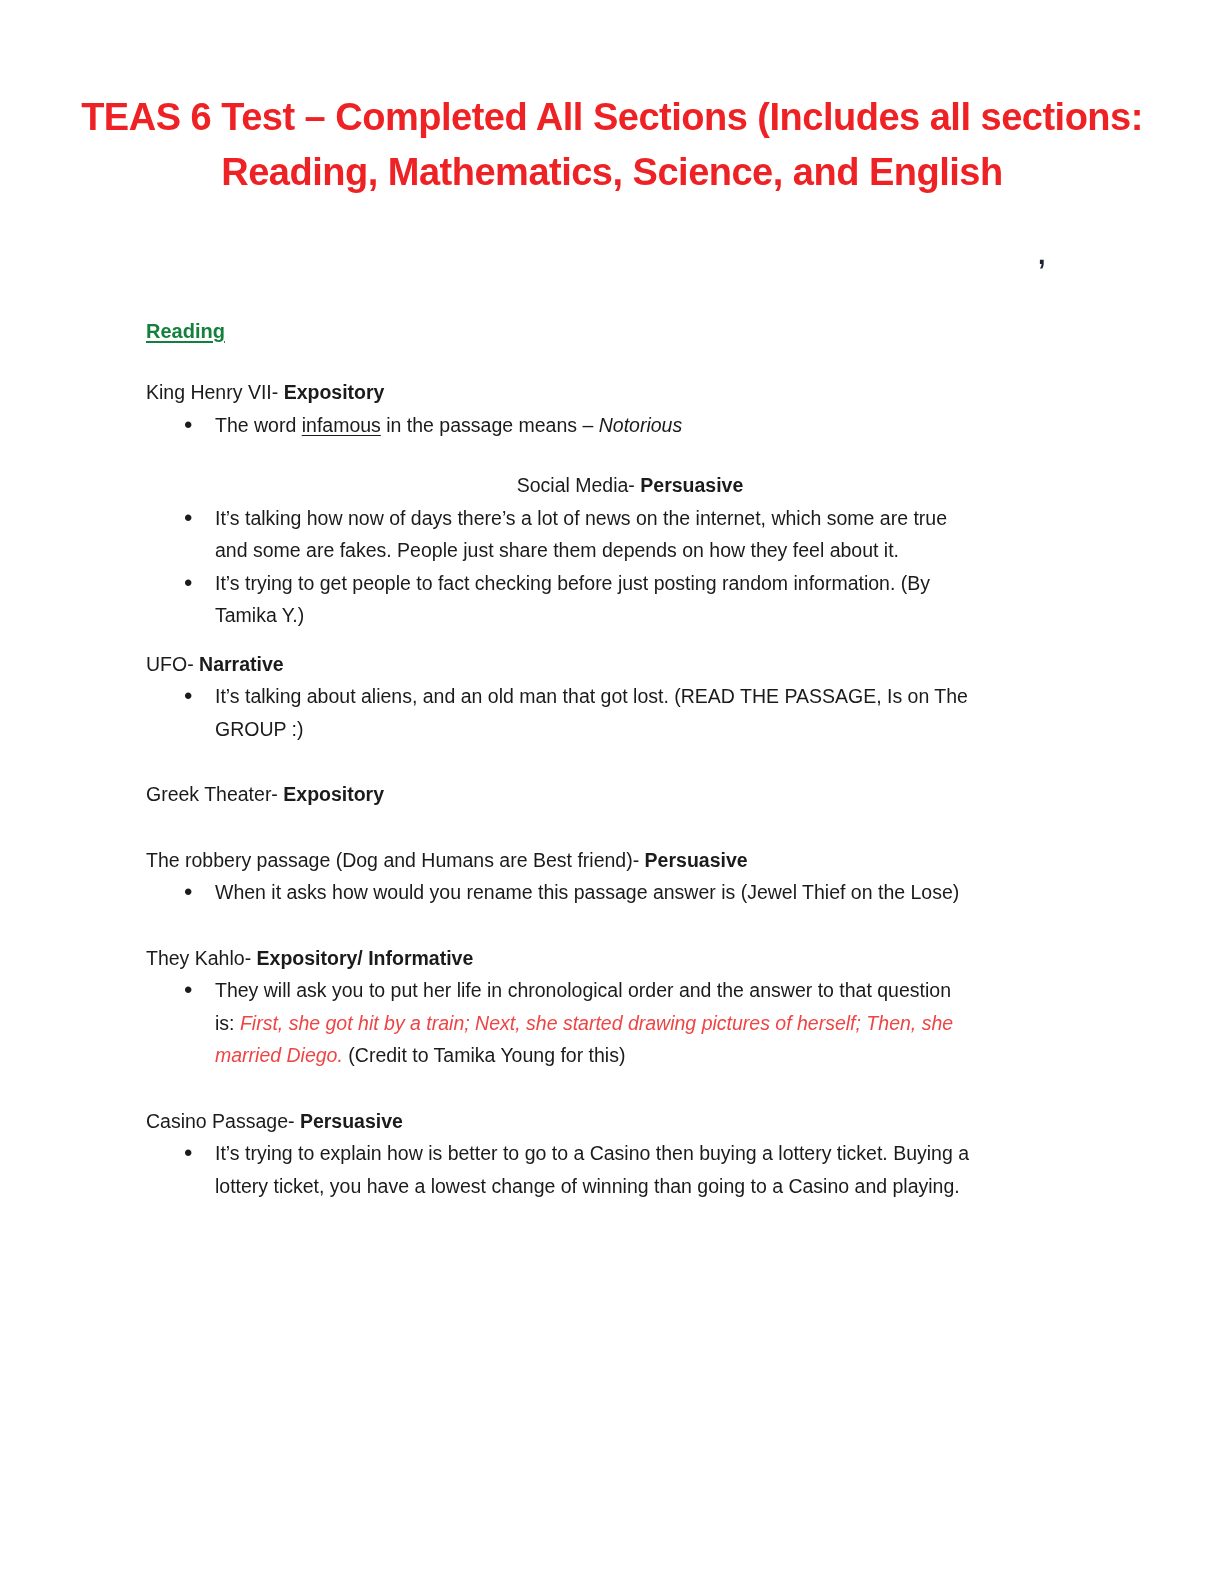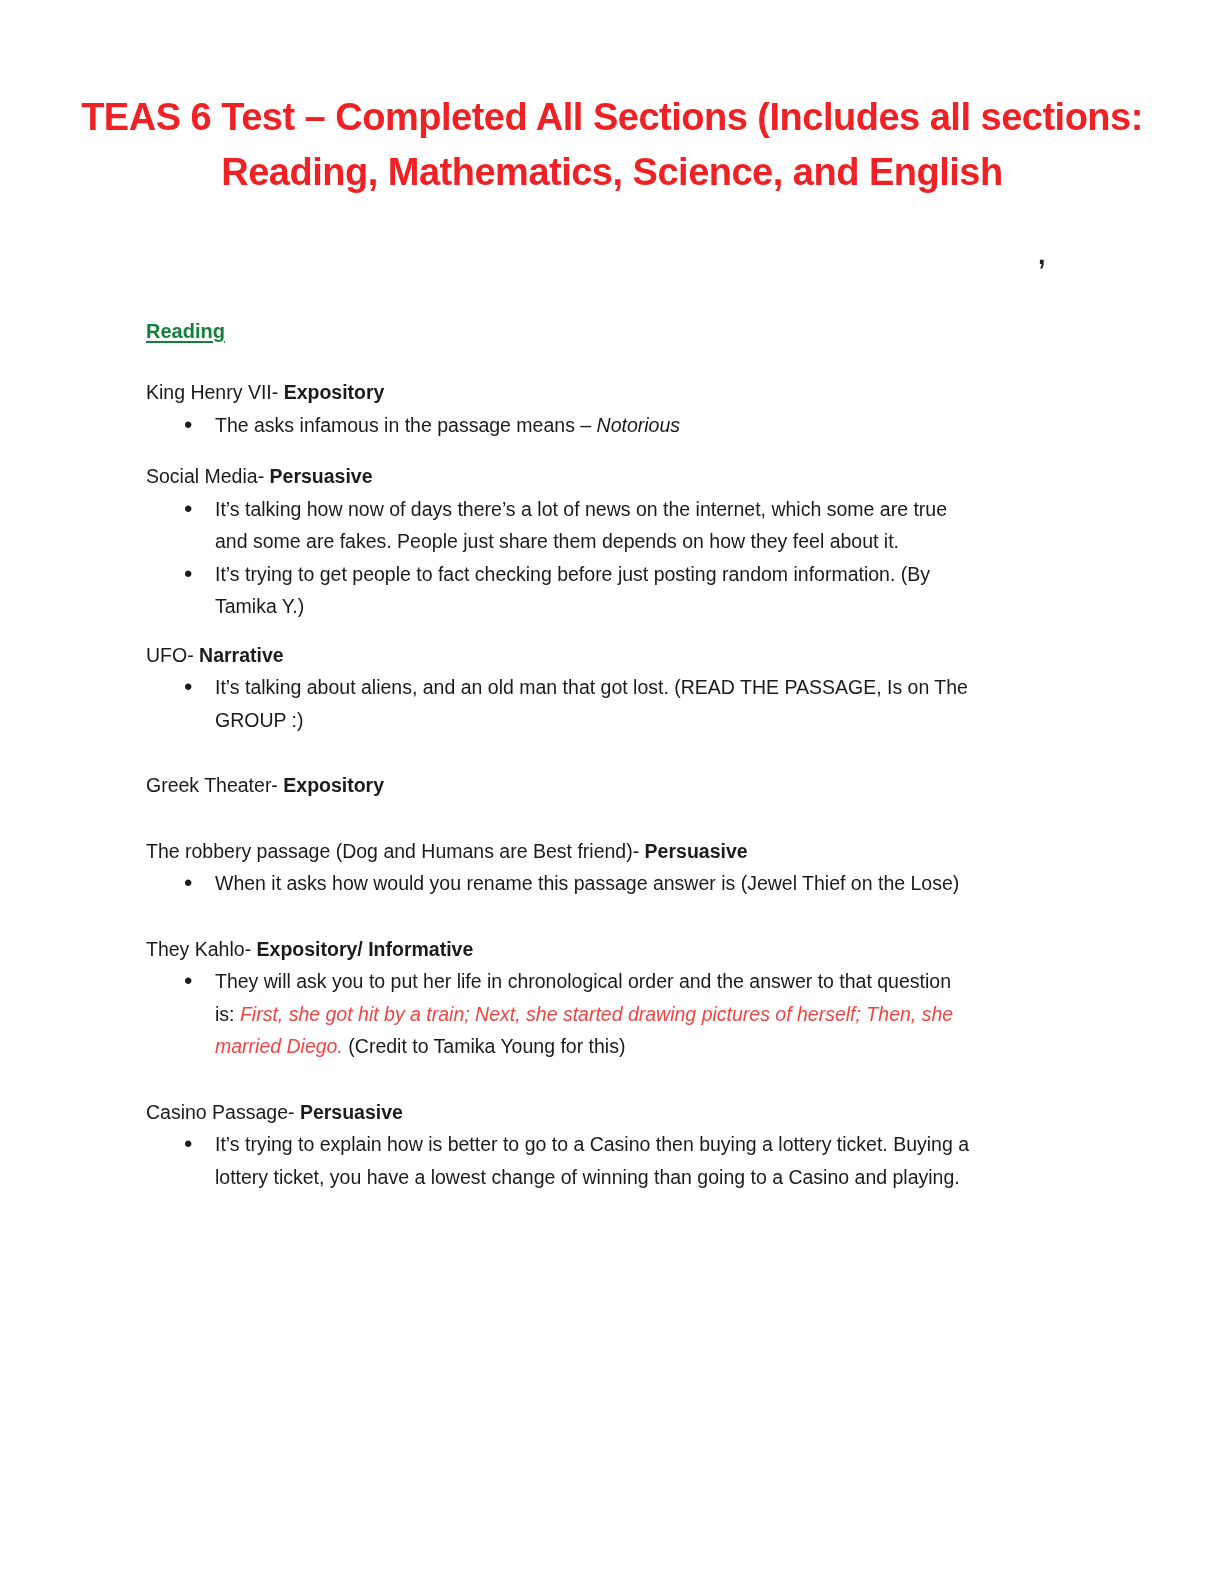--- a/index.html
+++ b/index.html
@@ -53,47 +53,47 @@
     padding-left: 69px;
     line-height: 32.5px;
   }
   ul.bullets li::before {
     content: "•";
     position: absolute;
     left: 38px;
     top: 0;
     font-size: 24px;
   }
-  .sg.u { text-underline-offset: 3px; }
+  .sg.u { text-decoration: underline; text-underline-offset: 3px; }
   .sg.i { font-style: italic; }
   .sg.ri { font-style: italic; color: #ef4444; }
   
   .mt-20 { margin-top: 29px; }
-  .mt-30 { margin-top: 19px; }
+  .mt-30 { margin-top: 28px; text-align: center; }
   .mt-33 { margin-top: 33px; }
   .mt-4  { margin-top: 4px; }
   .mt-0  { margin-top: 16px; }
 </style>
 </head>
 <body>
 
 <div class="page">
 
   <h1 class="doc-title">TEAS 6 Test – Completed All Sections (Includes all sections: Reading, Mathematics, Science, and English</h1>
 
   <div class="stray-comma">,</div>
 
   <div class="content">
 
     <h2 class="reading-heading">Reading</h2>
 
     <div class="section">
       <p class="sec-title mt-20"><span class="plain">King Henry VII- </span><span class="bold">Expository</span></p>
       <ul class="bullets mt-20">
-        <li><span class="sg">The asks </span><span class="sg u">infamous</span><span class="sg"> in the passage means – </span><span class="sg i">Notorious</span></li>
+        <li><span class="sg">The word </span><span class="sg u">infamous</span><span class="sg"> in the passage means – </span><span class="sg i">Notorious</span></li>
       </ul>
     </div>
 
     <div class="section">
       <p class="sec-title mt-30"><span class="plain">Social Media- </span><span class="bold">Persuasive</span></p>
       <ul class="bullets mt-4">
         <li><span class="sg">It’s talking how now of days there’s a lot of news on the internet, which some are true</span><br><span class="sg">and some are fakes. People just share them depends on how they feel about it.</span></li>
         <li><span class="sg">It’s trying to get people to fact checking before just posting random information. (By</span><br><span class="sg">Tamika Y.)</span></li>
       </ul>
     </div>

